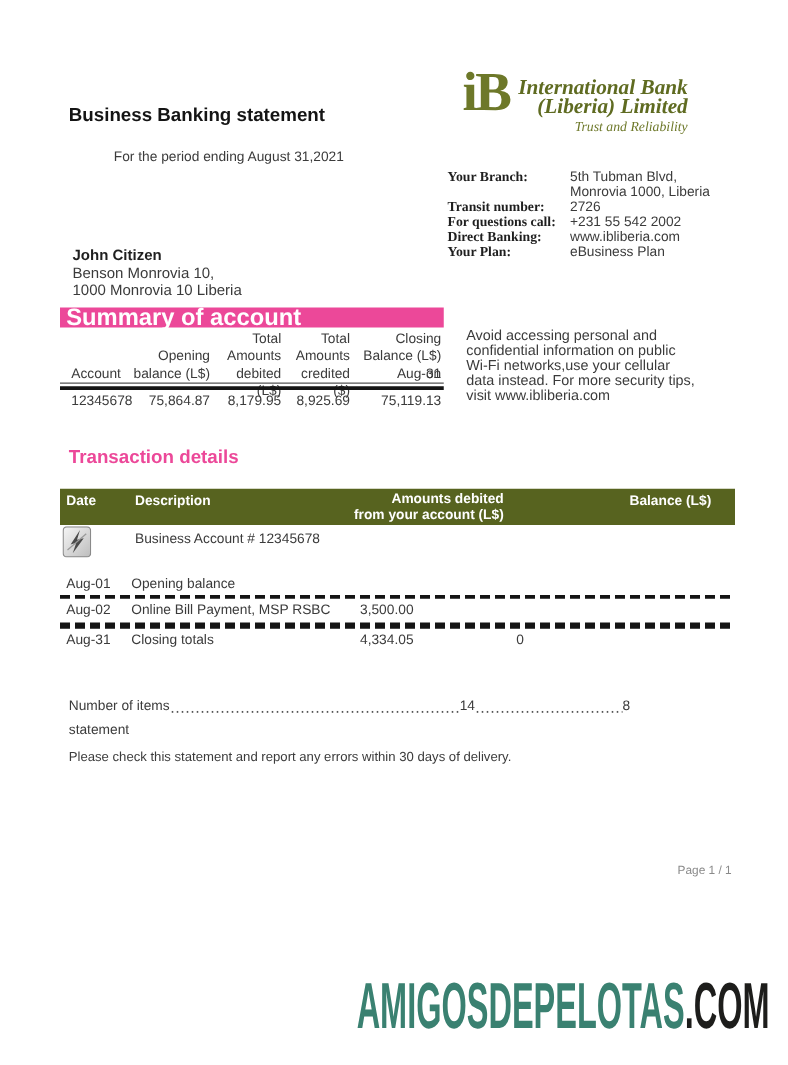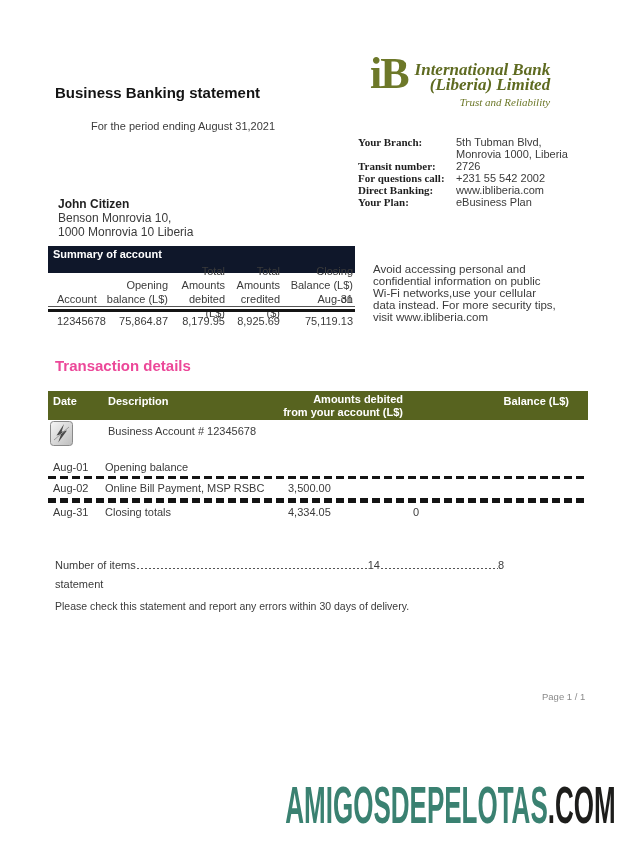--- a/index.html
+++ b/index.html
@@ -19,21 +19,21 @@
   .bank-line { font-size:17px; font-weight:700; line-height:15px; }
   .bank-tagline { font-size:11px; color:#6d7829; margin-top:4px; }
 
   .branch { position:absolute; left:358px; top:136px; font-size:11px; line-height:12px; display:grid; grid-template-columns:98px auto; }
   .branch .lbl { font-weight:700; color:#1f1f1f;font-family:Liberation Serif, serif; }
 
   .customer { position:absolute; left:58px; top:197px; font-size:12px; line-height:14px; }
   .customer .name { font-weight:700; color:#1f1f1f; }
 
   
-  .summary-banner { position:absolute; left:48px; top:246px; width:302px; height:27px; background:#0f172a; color:#fff; font-size:11px; font-weight:700; line-height:17px; padding-left:5px; }
+  .summary-banner { position:absolute; left:48px; top:246px; width:302px; height:16px; background:#ec4899; color:#fff; font-size:19px; font-weight:700; line-height:17px; padding-left:5px; }
   .summary-header { position:absolute; left:48px; top:264px; width:307px; display:grid; grid-template-columns:55px 65px 57px 55px 75px; font-size:11px; }
   .summary-header .s-line { height:14px; line-height:14px; text-align:right; }
   .summary-header .col-account .s-line { text-align:left; padding-left:9px; }
   .summary-header .col-closing .s-line { padding-right:2px; }
   .rule-thin  { position:absolute; left:48px; top:306px; width:307px; height:1px; background:#555; }
   .rule-thick { position:absolute; left:48px; top:309px; width:307px; height:2.5px; background:#141414; }
   .summary-row { position:absolute; left:48px; top:315px; width:307px; display:grid; grid-template-columns:55px 65px 57px 55px 75px; font-size:11px; }
   .summary-row div { text-align:right; }
   .summary-row .v-account { text-align:left; padding-left:9px; }
   .summary-row .v-closing { padding-right:2px; }
@@ -53,21 +53,21 @@
   .account-label { position:absolute; left:108px; top:425px; font-size:11px; }
 
   .tx-rows { position:absolute; left:48px; top:457px; width:540px; }
   .t-row { display:grid; grid-template-columns:57px 183px 125px 82px 93px; height:19px; align-items:center; font-size:11px; }
   .t-row .c-date { padding-left:5px; }
   .t-row .c-deb, .t-row .c-cre { text-align:left; }
   .t-row .c-bal { text-align:right; padding-right:18px; }
   .sep { height:2.5px; background:repeating-linear-gradient(90deg,#141414 0 8px,transparent 8px 12px); }
 
   
-  .items-line { position:absolute; left:55px; top:559px; font-size:11px; display:flex; }
+  .items-line { position:absolute; left:55px; top:559px; font-size:11px; display:flex; align-items:flex-end; }
   .leader { height:11px; background-image:radial-gradient(circle,#555 0.7px,transparent 0.95px); background-size:4px 3px; background-repeat:repeat-x; background-position:0 100%; }
   .leader-1 { width:232px; }
   .leader-2 { width:118px; }
   .items-line2 { position:absolute; left:55px; top:578px; font-size:11px; }
   .notice { position:absolute; left:55px; top:600px; font-size:10.5px; }
   .page-num { position:absolute; left:542px; top:691px; font-size:9.5px; color:#8a8a8a; }
 
   .watermark { position:absolute; right:14px; top:779px; font-size:52px; font-weight:700; line-height:1; white-space:nowrap; transform:scaleX(0.5); transform-origin:100% 50%; }
   .watermark .wm-site { color:#3a8171; }
   .watermark .wm-tld  { color:#1d1d1b; }

